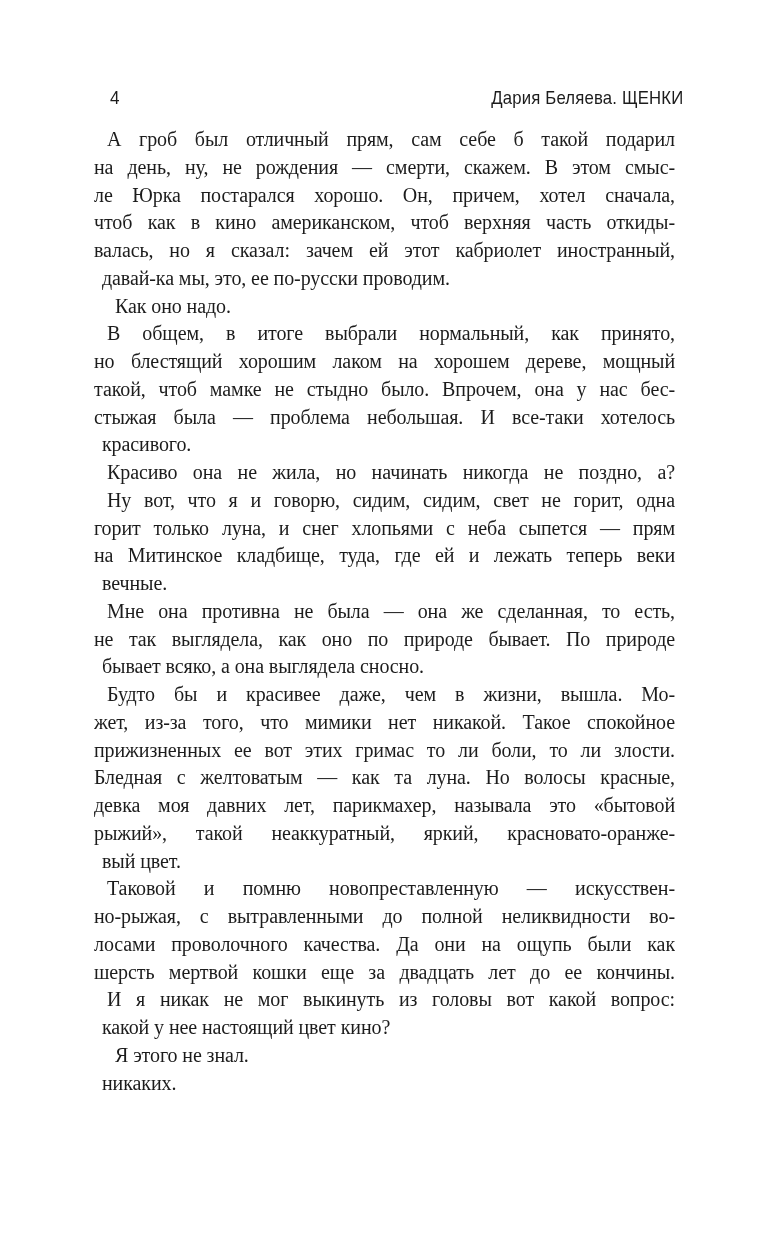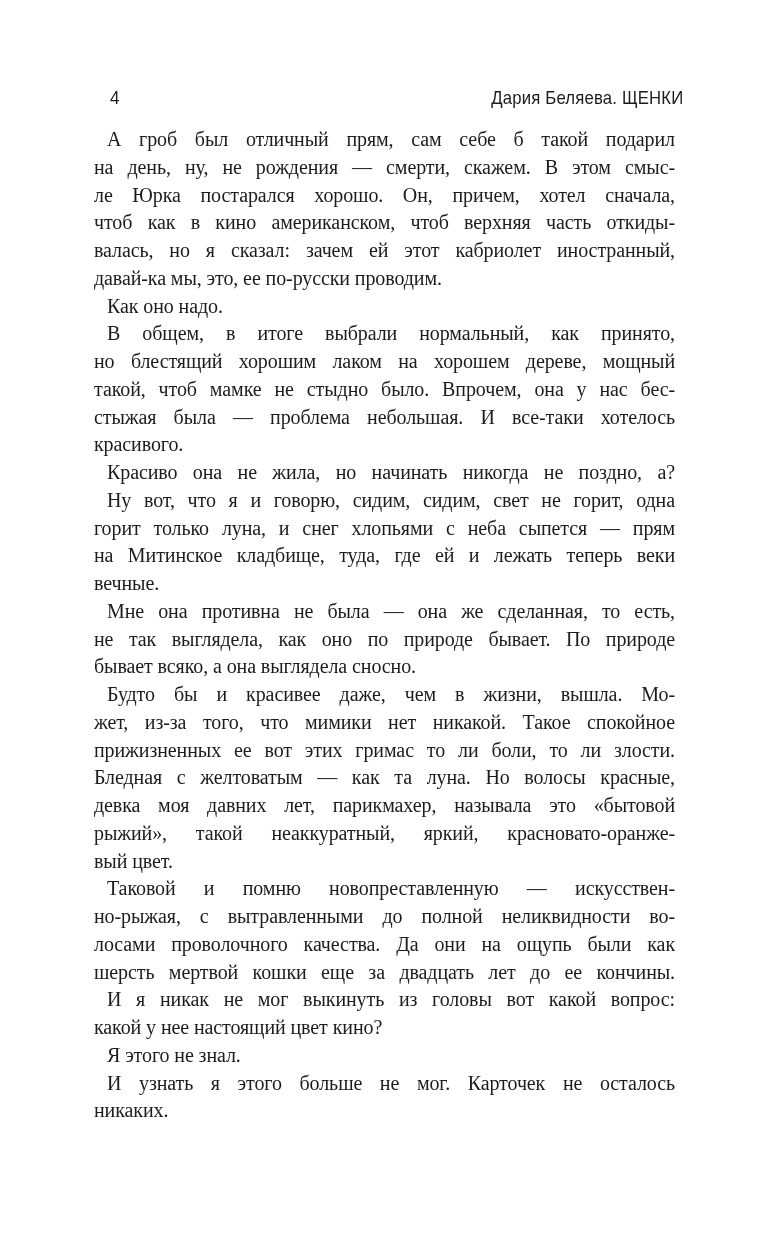--- a/index.html
+++ b/index.html
@@ -47,21 +47,21 @@
     letter-spacing: -0.1px;
   }
   .paragraph { margin: 0; padding: 0; }
   .line {
     height: 27.75px;
     overflow: hidden;
     text-align: justify;
     text-align-last: justify;
     text-justify: inter-word;
   }
-  .line.left { text-align-last: left; }
+  .line.left { text-align-last: left; margin-left: 8px; }
   .line.indent { text-indent: 13px; }
 </style>
 </head>
 <body>
 
 <div class="page">
 
   <div class="running-header">
     <span class="page-number">4</span>
     <span class="running-title">Дария Беляева. ЩЕНКИ</span>
@@ -116,18 +116,17 @@
         <div class="line">шерсть мертвой кошки еще за двадцать лет до ее кончины.</div>
       </div>
       <div class="paragraph">
         <div class="line indent">И я никак не мог выкинуть из головы вот какой вопрос:</div>
         <div class="line left">какой у нее настоящий цвет кино?</div>
       </div>
       <div class="paragraph">
         <div class="line left indent">Я этого не знал.</div>
       </div>
       <div class="paragraph">
-        <div class="line indent">И узнать я этого больше не мог. Карточек не осталось</div>
         <div class="line left">никаких.</div>
       </div>
     </div>
 
 </div>
 
 </body></html>

